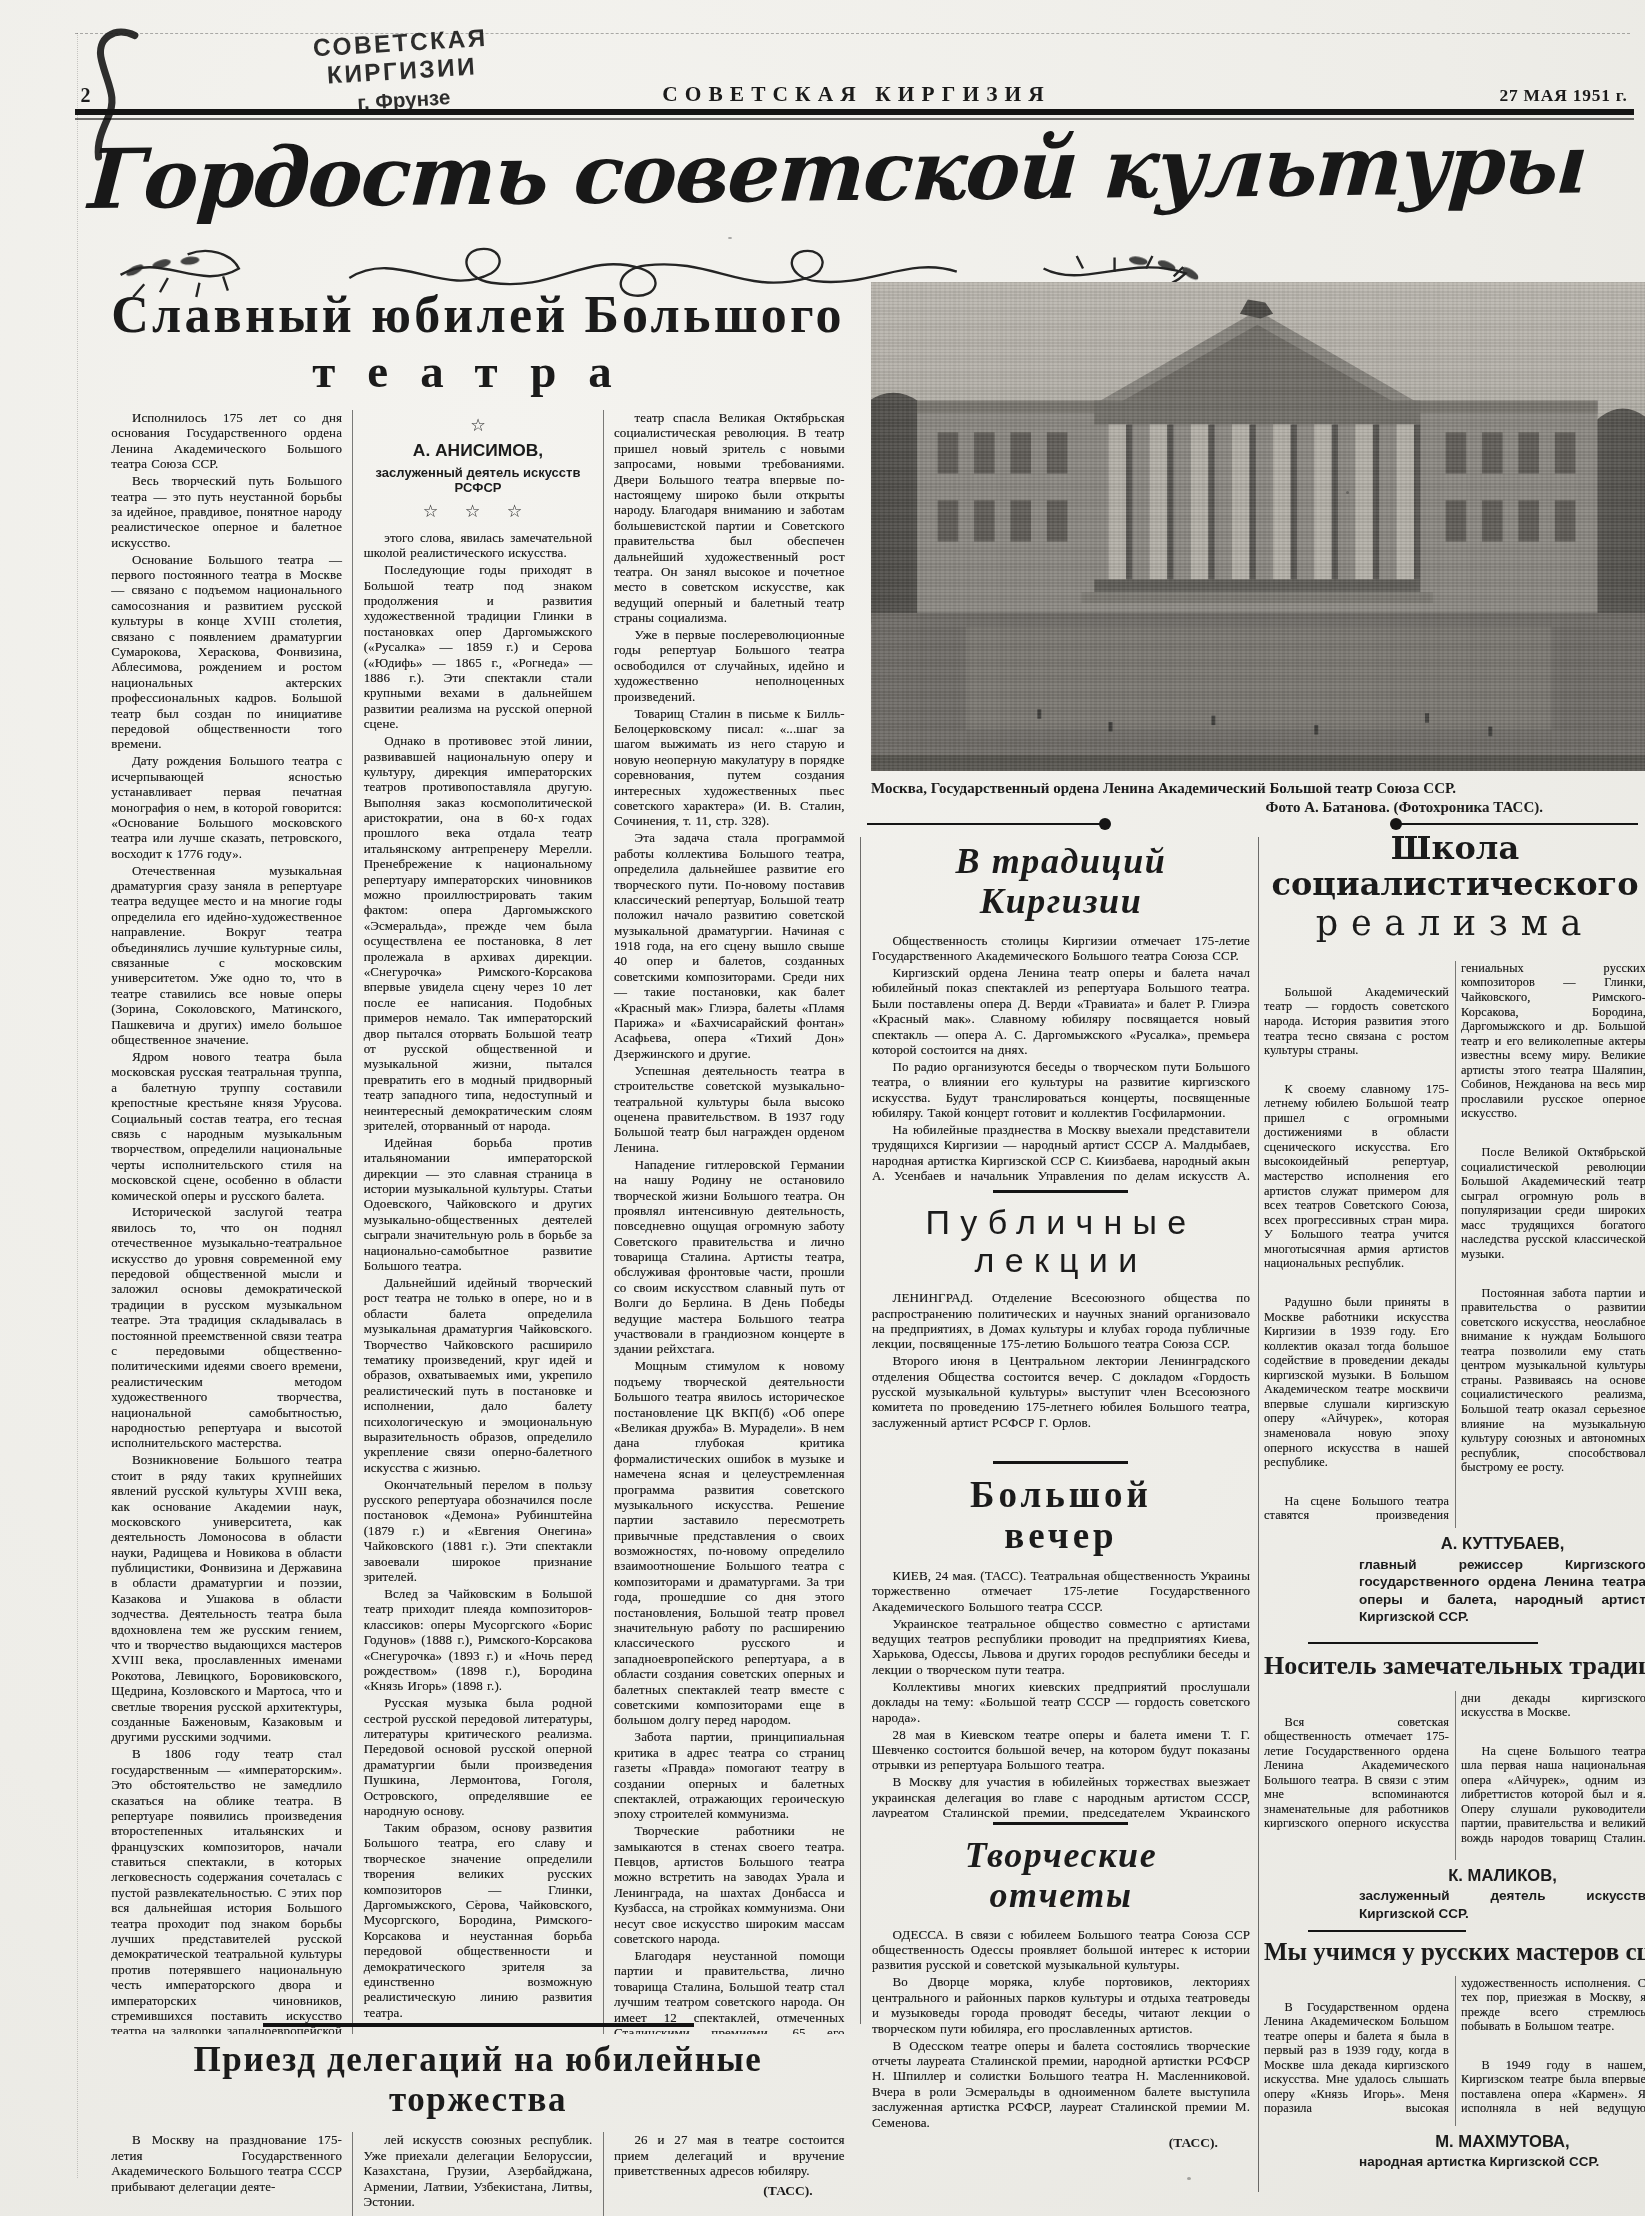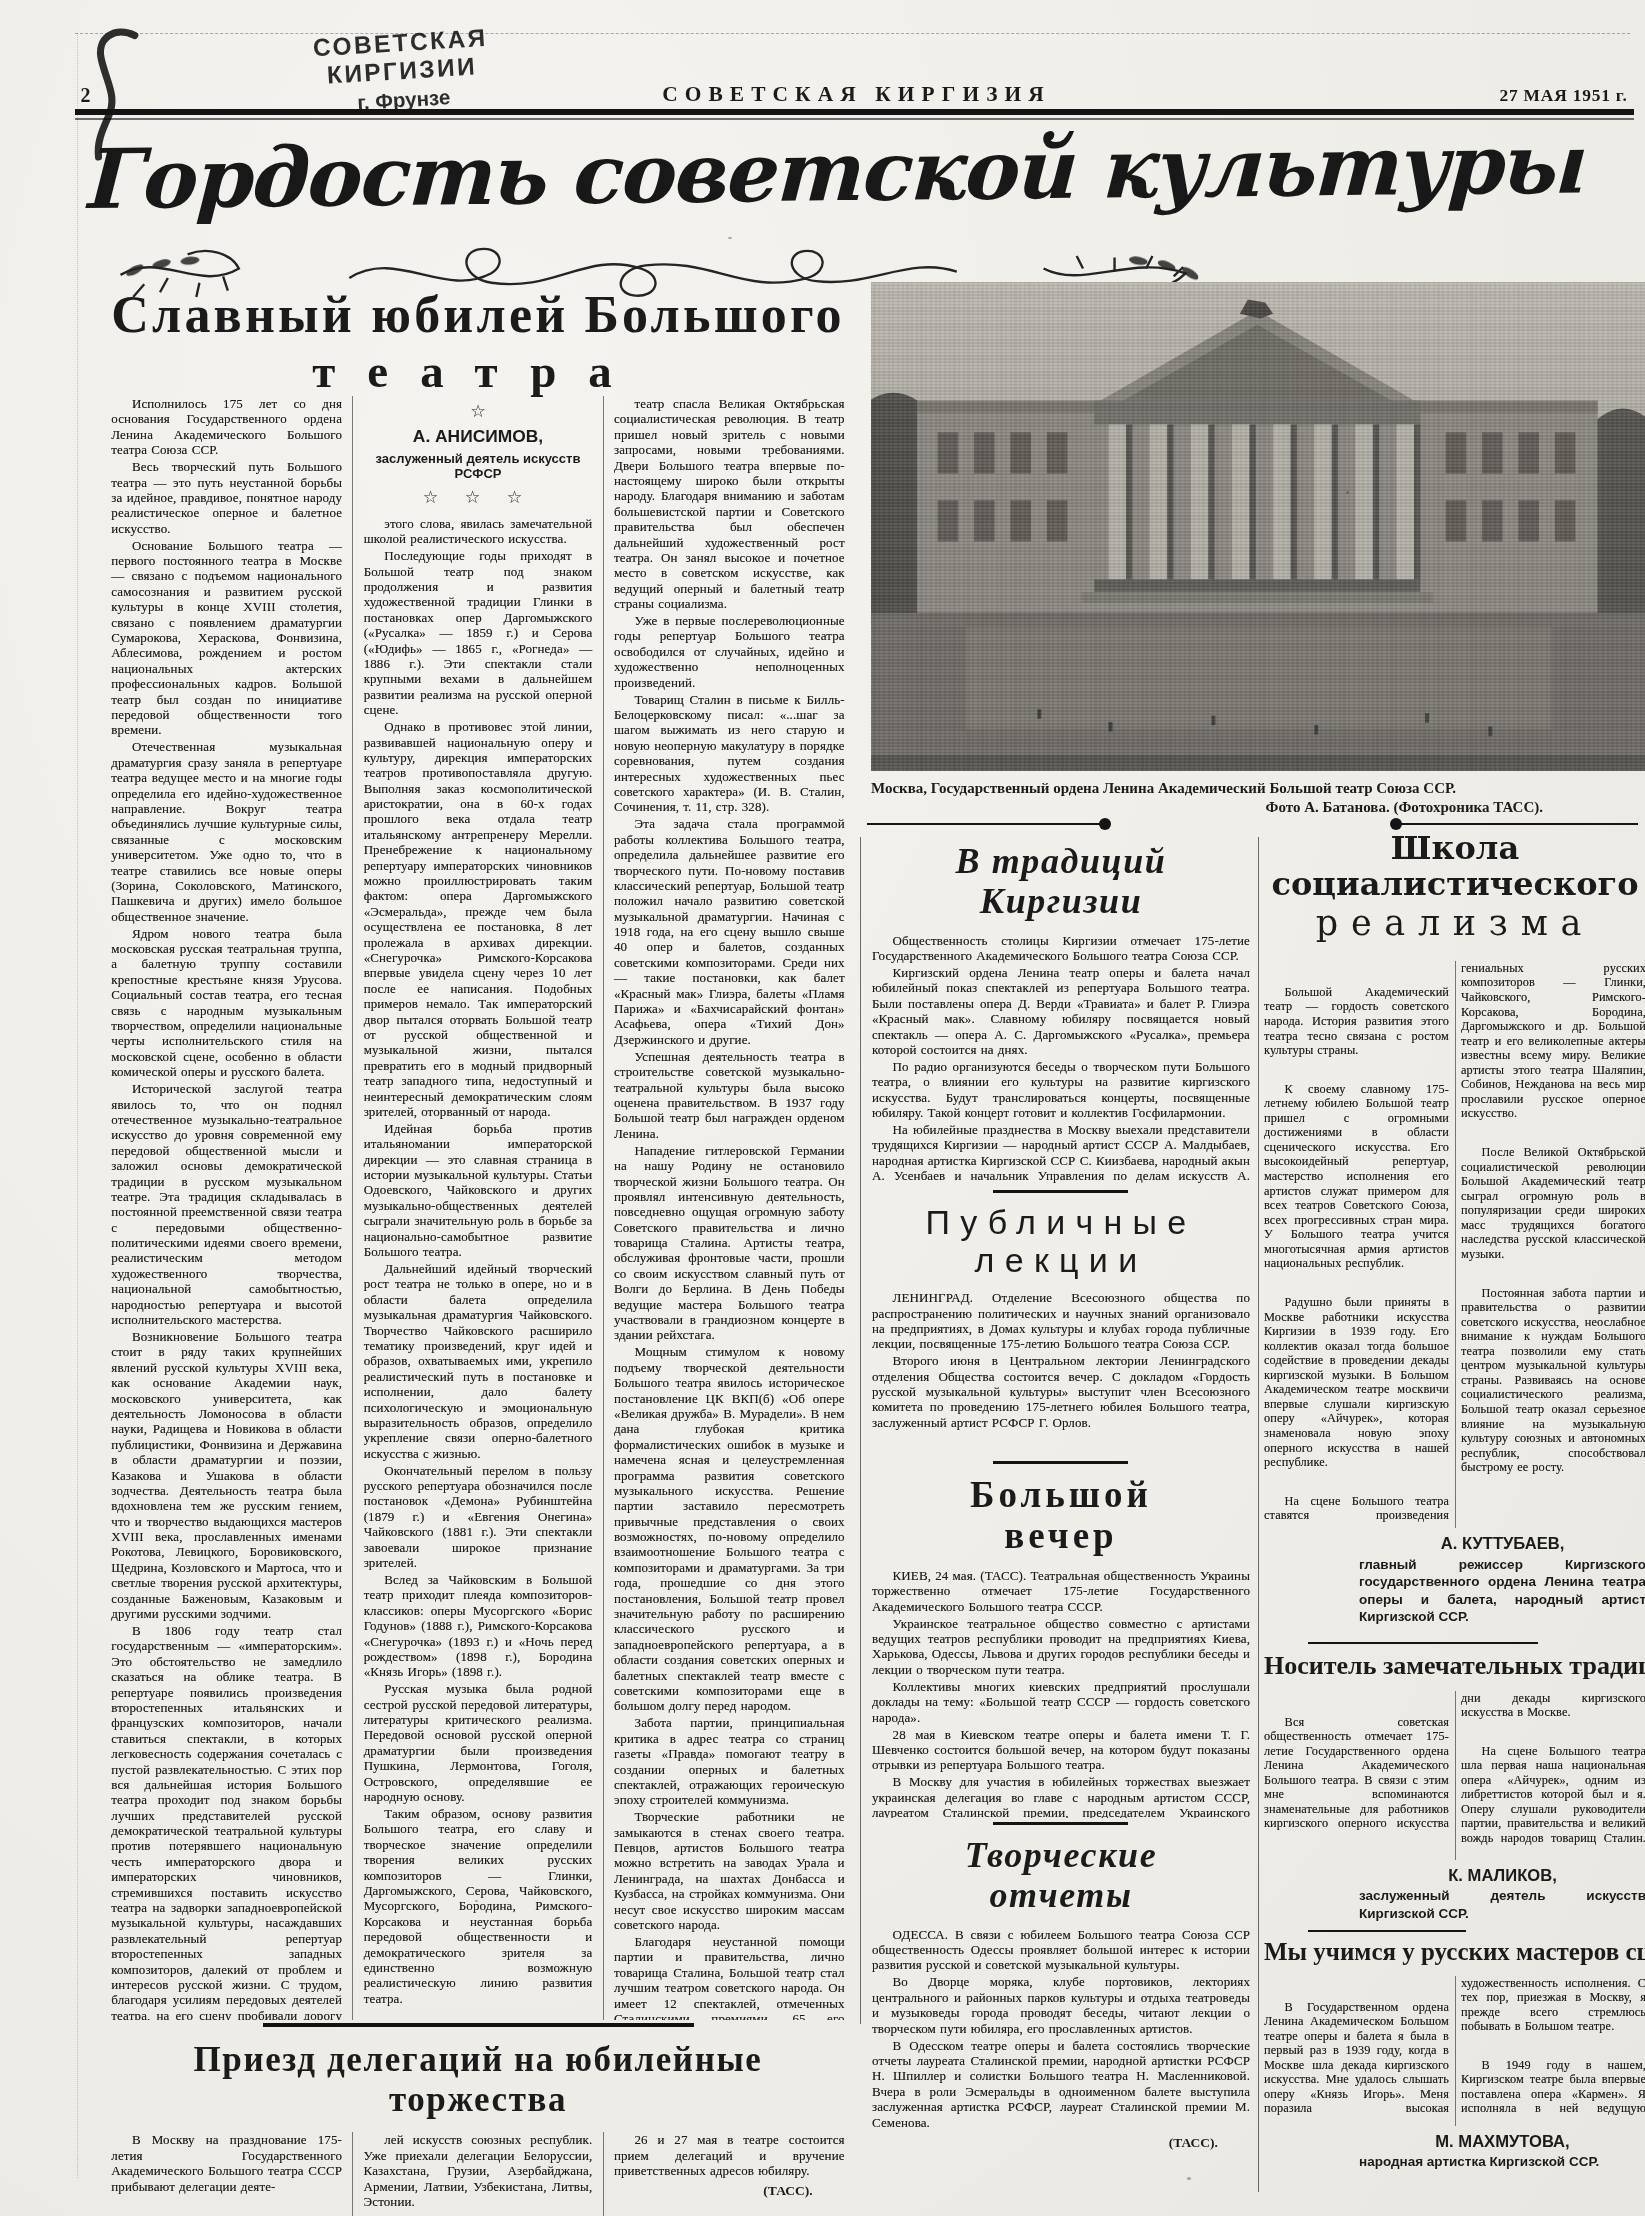--- a/index.html
+++ b/index.html
@@ -28,21 +28,21 @@
     font-family:"DejaVu Serif",serif;font-style:italic;font-weight:bold;font-size:82px;
     letter-spacing:-1.6px;transform:rotate(-.6deg) skewX(-4deg);color:#181818;white-space:nowrap;}
   .flourish{position:absolute;left:111px;top:237px;}
 
   
   .lead-head{position:absolute;left:101px;top:287px;width:754px;text-align:center;line-height:1.06;}
   .lead-head .t1{font-size:52px;font-weight:bold;letter-spacing:3.2px;}
   .lead-head .t2{font-size:47px;font-weight:bold;letter-spacing:32px;margin-top:4.7px;}
 
   
-  .lead-cols{position:absolute;left:101px;top:396px;width:754px;height:1624px;display:flex;overflow:hidden;}
+  .lead-cols{position:absolute;left:101px;top:410px;width:754px;height:1624px;display:flex;overflow:hidden;}
   .lead-col{width:33.333%;box-sizing:border-box;padding:0 10.3px;overflow:hidden;}
   .lead-col.mid{border-left:0.8px solid rgba(0,0,0,.5);border-right:0.8px solid rgba(0,0,0,.5);}
   .body-text p{margin:0 0 1.6px 0;text-indent:20.6px;font-size:13px;line-height:1.185;
     text-align:justify;letter-spacing:0.1px;word-spacing:0.8px;color:#1d1d1d;
     text-shadow:0 0 0.4px rgba(0,0,0,.45);}
   .byline{text-align:center;margin:4.7px 0 8px 0;}
   .byline .star{font-size:17.4px;}
   .byline .nm{font-family:"Liberation Sans",sans-serif;font-weight:bold;font-size:17.4px;margin-top:4.7px;}
   .byline .rl{font-family:"Liberation Sans",sans-serif;font-weight:bold;font-size:13px;margin-top:3.2px;}
   .byline .stars{font-size:17.4px;letter-spacing:11px;margin-top:6.3px;}
@@ -138,20 +138,21 @@
   <div class="lead-head">
     <div class="t1">Славный юбилей Большого</div>
     <div class="t2">театра</div>
   </div>
 
   <div class="lead-cols">
     <div class="lead-col body-text">
         <p>Исполнилось 175 лет со дня основания Государственного ордена Ленина Академического Большого театра Союза ССР.</p>
         <p>Весь творческий путь Большого театра — это путь неустанной борьбы за идейное, правдивое, понятное народу реалистическое оперное и балетное искусство.</p>
         <p>Основание Большого театра — первого постоянного театра в Москве — связано с подъемом национального самосознания и развитием русской культуры в конце XVIII столетия, связано с появлением драматургии Сумарокова, Хераскова, Фонвизина, Аблесимова, рождением и ростом национальных актерских профессиональных кадров. Большой театр был создан по инициативе передовой общественности того времени.</p>
+        <p>Дату рождения Большого театра с исчерпывающей ясностью устанавливает первая печатная монография о нем, в которой говорится: «Основание Большого московского театра или лучше сказать, петровского, восходит к 1776 году».</p>
         <p>Отечественная музыкальная драматургия сразу заняла в репертуаре театра ведущее место и на многие годы определила его идейно-художественное направление. Вокруг театра объединялись лучшие культурные силы, связанные с московским университетом. Уже одно то, что в театре ставились все новые оперы (Зорина, Соколовского, Матинского, Пашкевича и других) имело большое общественное значение.</p>
         <p>Ядром нового театра была московская русская театральная труппа, а балетную труппу составили крепостные крестьяне князя Урусова. Социальный состав театра, его тесная связь с народным музыкальным творчеством, определили национальные черты исполнительского стиля на московской сцене, особенно в области комической оперы и русского балета.</p>
         <p>Исторической заслугой театра явилось то, что он поднял отечественное музыкально-театральное искусство до уровня современной ему передовой общественной мысли и заложил основы демократической традиции в русском музыкальном театре. Эта традиция складывалась в постоянной преемственной связи театра с передовыми общественно-политическими идеями своего времени, реалистическим методом художественного творчества, национальной самобытностью, народностью репертуара и высотой исполнительского мастерства.</p>
         <p>Возникновение Большого театра стоит в ряду таких крупнейших явлений русской культуры XVIII века, как основание Академии наук, московского университета, как деятельность Ломоносова в области науки, Радищева и Новикова в области публицистики, Фонвизина и Державина в области драматургии и поэзии, Казакова и Ушакова в области зодчества. Деятельность театра была вдохновлена тем же русским гением, что и творчество выдающихся мастеров XVIII века, прославленных именами Рокотова, Левицкого, Боровиковского, Щедрина, Козловского и Мартоса, что и светлые творения русской архитектуры, созданные Баженовым, Казаковым и другими русскими зодчими.</p>
         <p>В 1806 году театр стал государственным — «императорским». Это обстоятельство не замедлило сказаться на облике театра. В репертуаре появились произведения второстепенных итальянских и французских композиторов, начали ставиться спектакли, в которых легковесность содержания сочеталась с пустой развлекательностью. С этих пор вся дальнейшая история Большого театра проходит под знаком борьбы лучших представителей русской демократической театральной культуры против потерявшего национальную честь императорского двора и императорских чиновников, стремившихся поставить искусство театра на задворки западноевропейской музыкальной культуры, насаждавших развлекательный репертуар второстепенных западных композиторов, далекий от проблем и интересов русской жизни. С трудом, благодаря усилиям передовых деятелей театра, на его сцену пробивали дорогу оперы и балеты русских композиторов — Алябьева, Кавоса, Давыдова, содействующие развитию прогрессивных тенденций в его творчестве.</p>
       </div>
     <div class="lead-col mid">
       <div class="byline">
         <div class="star">☆</div>
         <div class="nm">А. АНИСИМОВ,</div>

